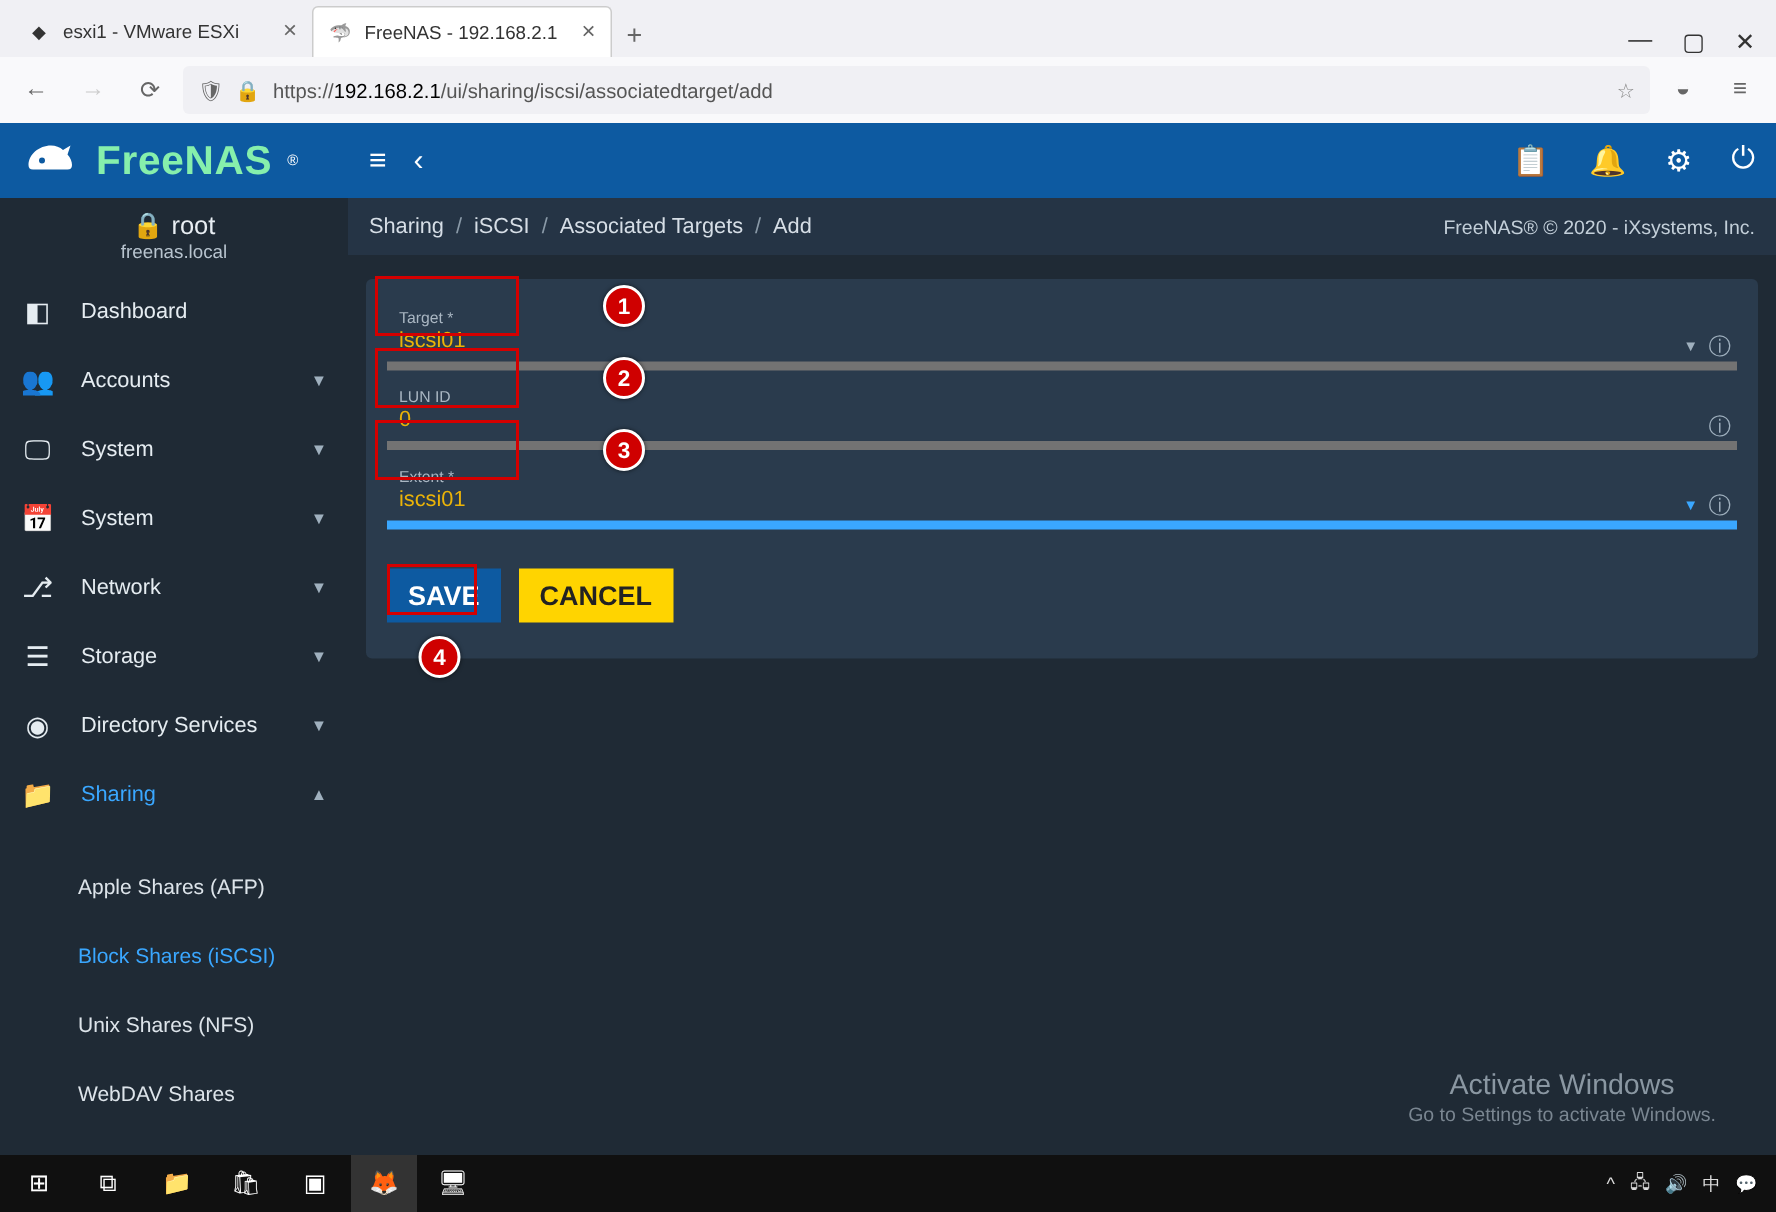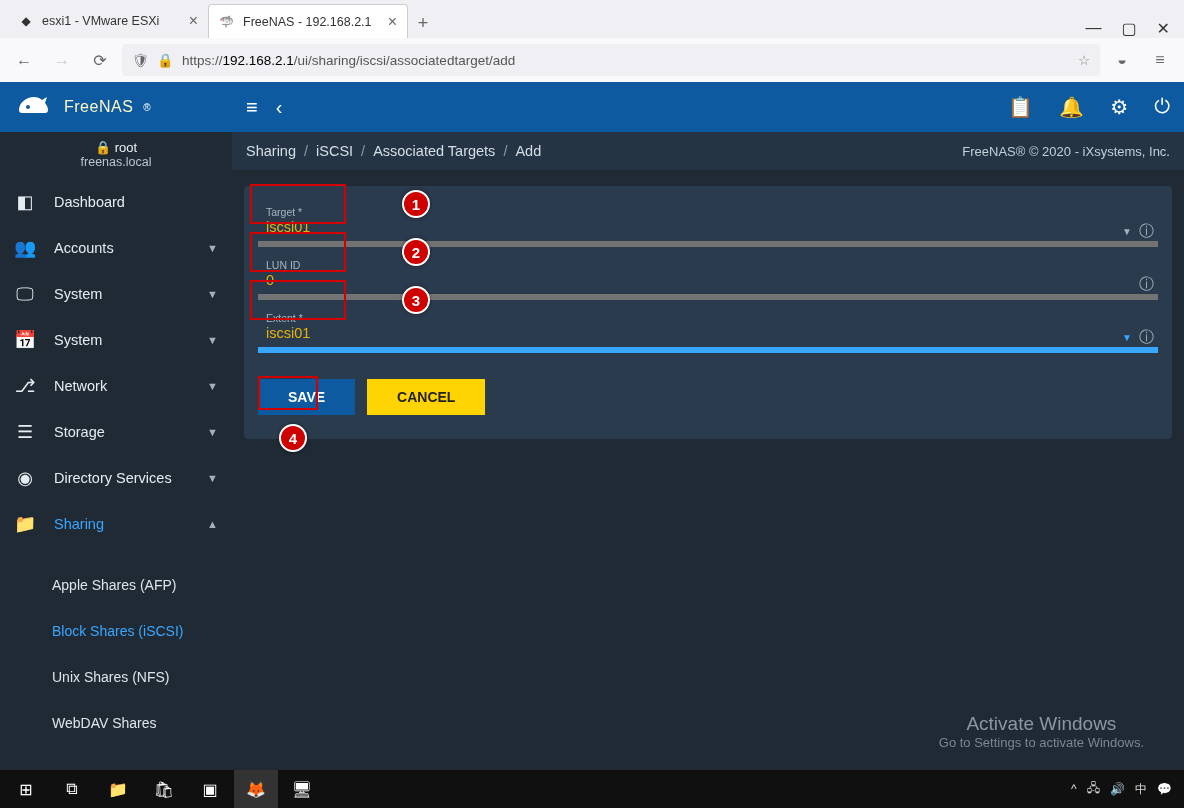--- a/index.html
+++ b/index.html
@@ -15,23 +15,23 @@
 .nav-btn{width:32px;height:32px;display:flex;align-items:center;justify-content:center;color:#666;border-radius:4px;cursor:pointer}
 .nav-btn.dis{color:#ccc}
 .url-bar{flex:1;height:32px;background:#f0f0f4;border-radius:4px;display:flex;align-items:center;padding:0 10px;gap:8px;font-size:13.5px;color:#555}
 .url-bar .shield,.url-bar .lock{color:#666}
 .url-text .host{color:#000}
 .star{margin-left:auto;color:#888}
 .app{position:absolute;top:82px;left:0;right:0;bottom:38px;display:flex;background:#1f2a35}
 .sidebar{width:232px;background:#1f2a35;color:#dde4ea;display:flex;flex-direction:column}
 .brand{height:50px;background:#0d5aa1;display:flex;align-items:center;padding:0 14px;gap:10px}
 .brand-logo{width:40px;height:30px}
-.brand-text{color:#fef9c3;font-size:16px;letter-spacing:.5px;font-weight:400}
+.brand-text{color:#86efac;font-size:27px;letter-spacing:.5px;font-weight:700}
 .userblock{padding:8px 0 10px;text-align:center;color:#b8c4cf;font-size:12.5px}
-.userblock .u{color:#e8eef3;font-size:13px}
+.userblock .u{color:#e8eef3;font-size:17px}
 .nav{flex:1;overflow:auto}
 .nav-item{height:46px;display:flex;align-items:center;padding:0 14px;gap:18px;font-size:14.5px;color:#e5ecf1;cursor:pointer}
 .nav-item .mi{width:22px;text-align:center;font-size:18px}
 .nav-item .chev{margin-left:auto;font-size:11px;color:#9fb0be}
 .nav-item.sel{color:#3aa7ff}
 .sub-item{height:46px;display:flex;align-items:flex-end;padding-left:52px;font-size:14px;color:#dde4ea;cursor:pointer}
 .sub-item.sel{color:#3aa7ff}
 .main{flex:1;display:flex;flex-direction:column}
 .topbar{height:50px;background:#0d5aa1;display:flex;align-items:center;padding:0 14px;gap:18px}
 .tb-btn{color:#fff;cursor:pointer;font-size:20px}
@@ -50,21 +50,21 @@
 .drop{position:absolute;right:26px;bottom:10px;color:#9fb0be;font-size:10px}
 .field.extent .drop{color:#3aa7ff}
 .redbox{position:absolute;border:2.5px solid #d40000;pointer-events:none}
 .rb1{left:6px;top:-2px;width:96px;height:40px}
 .rb2{left:6px;top:46px;width:96px;height:40px}
 .rb3{left:6px;top:94px;width:96px;height:40px}
 .rb4{left:14px;top:190px;width:60px;height:34px}
 .num{width:28px;height:28px;border-radius:50%;background:#cf0000;border:2px solid #fff;color:#fff;font-weight:700;font-size:15px;display:flex;align-items:center;justify-content:center;position:absolute;box-shadow:0 0 3px rgba(0,0,0,.6)}
 .n1{left:158px;top:4px}.n2{left:158px;top:52px}.n3{left:158px;top:100px}.n4{left:35px;top:238px}
 .btns{display:flex;gap:12px;margin-top:26px}
-.btn{height:36px;padding:0 30px;font-size:14px;font-weight:600;border:none;cursor:pointer;display:flex;align-items:center}
+.btn{height:36px;padding:0 14px;font-size:18px;font-weight:600;border:none;cursor:pointer;display:flex;align-items:center}
 .btn.save{background:#0d5aa1;color:#fff}
 .btn.cancel{background:#ffd400;color:#222}
 .watermark{position:absolute;bottom:20px;right:40px;text-align:center;color:#7e8a95}
 .watermark .t1{font-size:19px;color:#8a97a2}
 .watermark .t2{font-size:13px;color:#7a8691}
 .taskbar{position:absolute;left:0;right:0;bottom:0;height:38px;background:#101010;display:flex;align-items:center;padding:0 4px;gap:2px}
 .tb-ico{width:44px;height:38px;display:flex;align-items:center;justify-content:center;color:#fff;font-size:16px;cursor:pointer}
 .tb-ico.active{background:#333}
 .tray{margin-left:auto;display:flex;align-items:center;gap:10px;color:#ddd;font-size:12px;padding-right:8px}
 svg{display:block}

